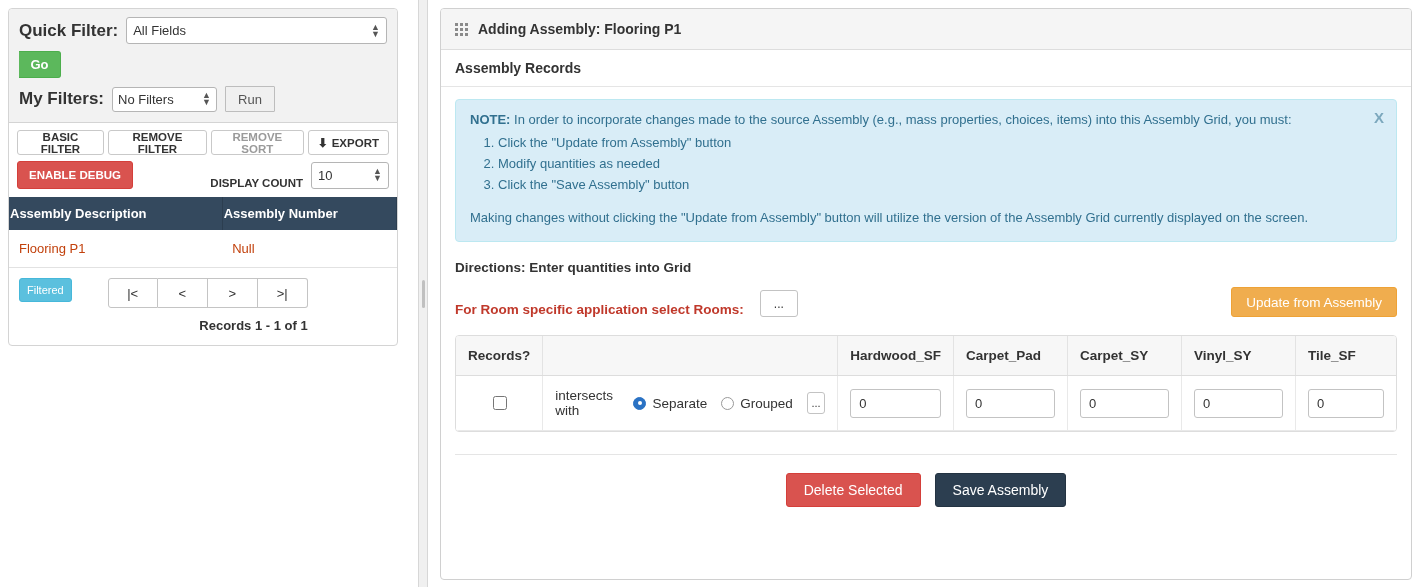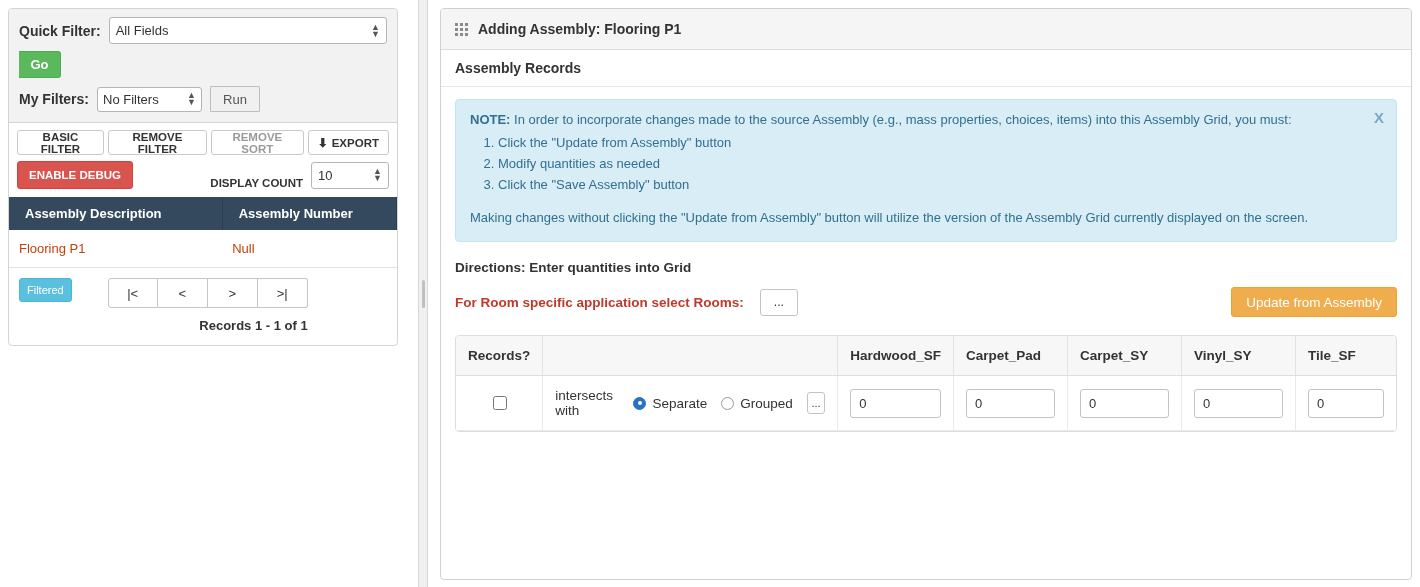--- a/index.html
+++ b/index.html
@@ -28,21 +28,21 @@
     background: #fff;
     width: 390px;
   }
   .filter-top {
     background: #f2f2f2;
     padding: 8px 10px 10px 10px;
     border-bottom: 1px solid #d4d4d4;
     border-radius: 4px 4px 0 0;
   }
   .row { display: flex; align-items: center; }
-  .lbl { font-weight: bold; font-size: 14px; color: #333; }
+  .lbl { font-weight: bold; font-size: 17px; color: #333; }
   .qf-row { margin-bottom: 7px; }
   .qf-select {
     margin-left: 8px;
     flex: 1;
     height: 27px;
     border: 1px solid #b5b5b5;
     border-radius: 3px;
     background: #fff;
     font-size: 13px;
     padding: 0 6px;
@@ -155,21 +155,21 @@
     font-family: "Liberation Sans", sans-serif;
     display: flex; align-items: center;
     background: #fff;
   }
   table.grid { width: 100%; border-collapse: collapse; }
   table.grid th {
     background: #34495e;
     color: #fff;
     font-size: 13px;
     text-align: left;
-    padding: 9px 16px;
+    padding: 9px 1px;
     font-weight: bold;
     border-right: 1px solid #2c3e50;
   }
   table.grid td {
     padding: 11px 10px;
     font-size: 13px;
     color: #c2410c;
     border-bottom: 1px solid #e2e2e2;
     background: #fff;
   }
@@ -280,21 +280,21 @@
   }
   .note .last { margin-top: 18px; }
   .dir {
     margin: 18px 14px 0 14px;
     font-weight: bold;
     font-size: 13.5px;
     color: #333;
   }
   .rooms-row {
     margin: 12px 14px 0 14px;
-    display: flex; align-items: center;
+    display: flex; align-items: flex-end;
   }
   .rooms-lbl { color: #c0392b; font-weight: bold; font-size: 13.5px; }
   .dots-btn {
     margin-left: 16px;
     width: 38px; height: 27px;
     background: #fff;
     border: 1px solid #c3c3c3;
     border-radius: 3px;
     font-size: 12px;
     color: #333;
@@ -571,15 +571,19 @@
             <input class="qty" value="0" style="">
           </td>
           <td>
             <input class="qty" value="0" style="">
           </td>
         </tr>
       </tbody>
         </table>
     </div>
 
+    <div class="bottom-bar">
+      <button class="del-btn">Delete Selected</button>
+      <button class="save-btn">Save Assembly</button>
+    </div>
   </div>
 
 </div>
 
 </body></html>

